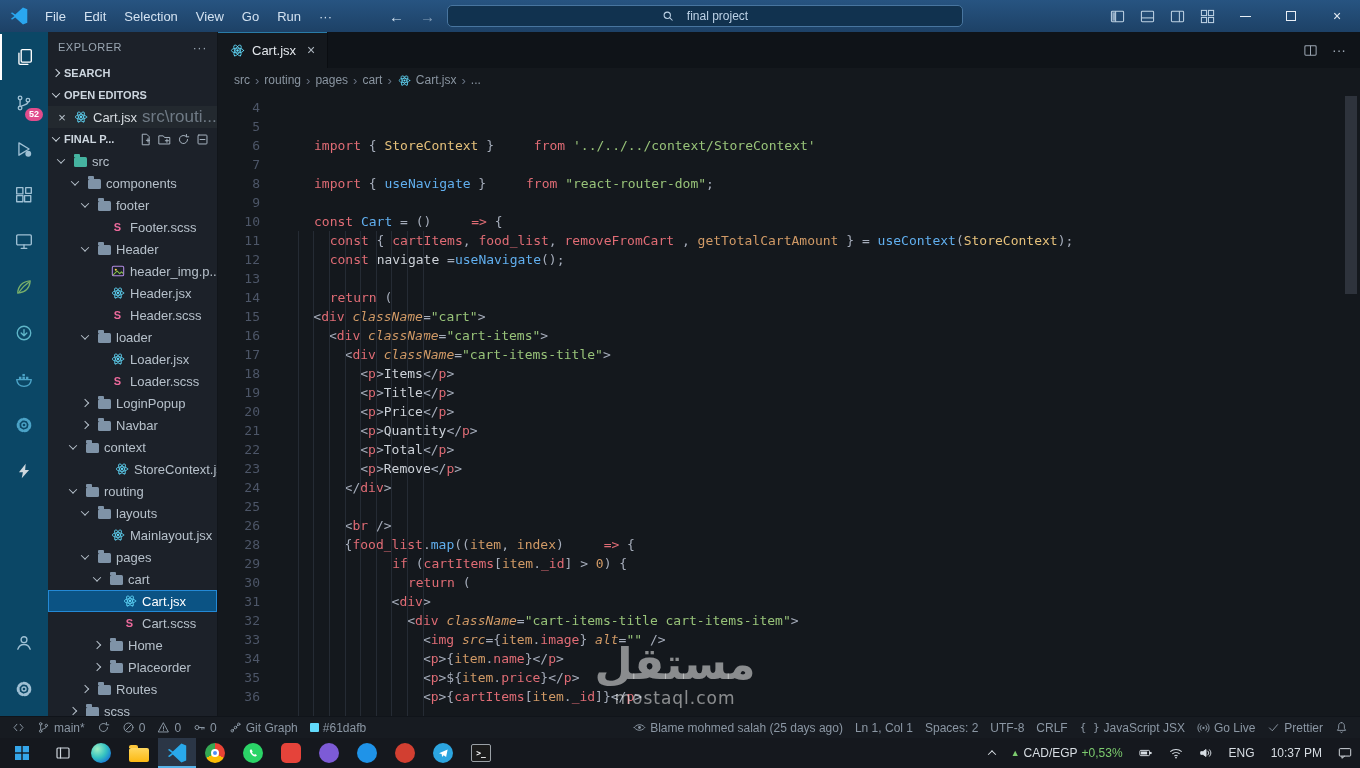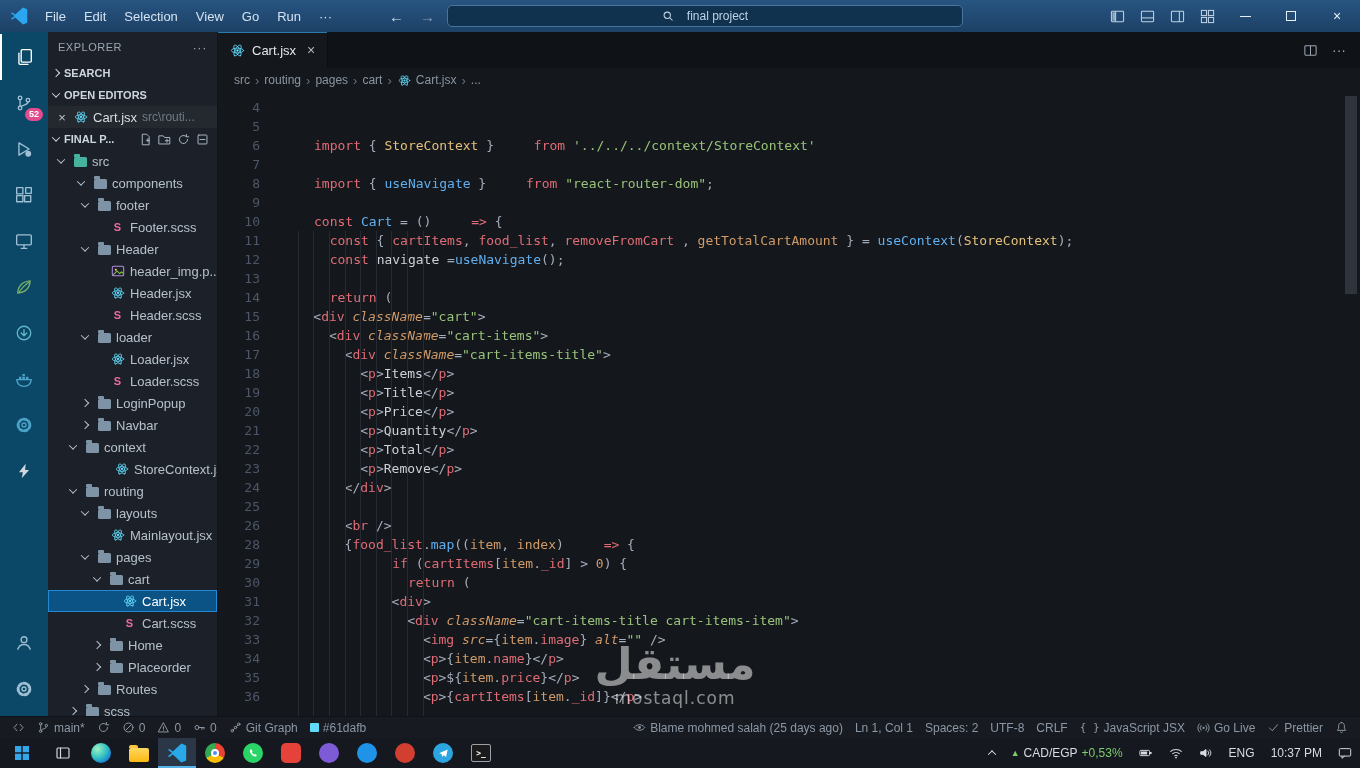--- a/index.html
+++ b/index.html
@@ -33,21 +33,21 @@
   
   .sidebar{width:170px;flex:none;background:#1c2129;color:#aab6c2;font-size:13px;display:flex;flex-direction:column;overflow:hidden;border-right:1px solid #11151a;}
   .sb-header{height:30px;flex:none;display:flex;align-items:center;padding:0 10px;font-size:11px;letter-spacing:.5px;color:#9aa6b2;}
   .sb-header .dots{margin-left:auto;font-size:13px;color:#9aa6b2;cursor:pointer;}
   .section{height:22px;flex:none;display:flex;align-items:center;font-weight:bold;font-size:11px;color:#cdd6df;cursor:pointer;}
   .ws-actions{margin-left:auto;display:flex;gap:6px;padding-right:8px;color:#aab6c2;}
   .ws-actions span{display:flex;align-items:center;}
   .open-ed-row{height:22px;display:flex;align-items:center;gap:5px;padding-left:8px;cursor:pointer;background:#23292f;}
   .oe-close{color:#b9c3cc;font-size:13px;width:12px;text-align:center;}
   .oe-name{color:#d8dde2;}
-  .oe-desc{color:#6f7a85;font-size:12px;overflow:hidden;white-space:nowrap;}
+  .oe-desc{color:#6f7a85;font-size:17px;overflow:hidden;white-space:nowrap;}
   .tree{flex:1;overflow:hidden;}
   .tree-row{height:22px;display:flex;align-items:center;gap:5px;cursor:pointer;white-space:nowrap;color:#b6c0ca;}
   .tree-row.selected{background:#0b5384;outline:1px solid #2389d6;outline-offset:-1px;color:#ffffff;}
   .cv{display:inline-block;width:6px;height:6px;border-right:1.4px solid currentColor;border-bottom:1.4px solid currentColor;flex:none;}
   .cv-down{transform:rotate(45deg) translate(-1px,-1px);}
   .cv-right{transform:rotate(-45deg);}
   .cv-up{transform:rotate(225deg) translate(-1px,-1px);}
   .cv-wrap{width:16px;display:flex;justify-content:center;flex:none;}
   .cv-sp{width:16px;flex:none;}
   .fold{width:13px;height:10px;border-radius:1.5px;position:relative;flex:none;margin-top:2px;}
@@ -334,21 +334,21 @@
           </span>
       </div>
       <div class="tree" id="tree">
           <div class="tree-row" style="padding-left:5px">
             <span class="cv-wrap">
               <span class="cv cv-down"></span>
             </span>
             <span class="fold" style="background:#45b3a0"></span>
             <span>src</span>
           </div>
-          <div class="tree-row" style="padding-left:25px">
+          <div class="tree-row" style="padding-left:19px">
             <span class="cv-wrap">
               <span class="cv cv-down"></span>
             </span>
             <span class="fold" style="background:#7f93a7"></span>
             <span>components</span>
           </div>
           <div class="tree-row" style="padding-left:29px">
             <span class="cv-wrap">
               <span class="cv cv-down"></span>
             </span>

